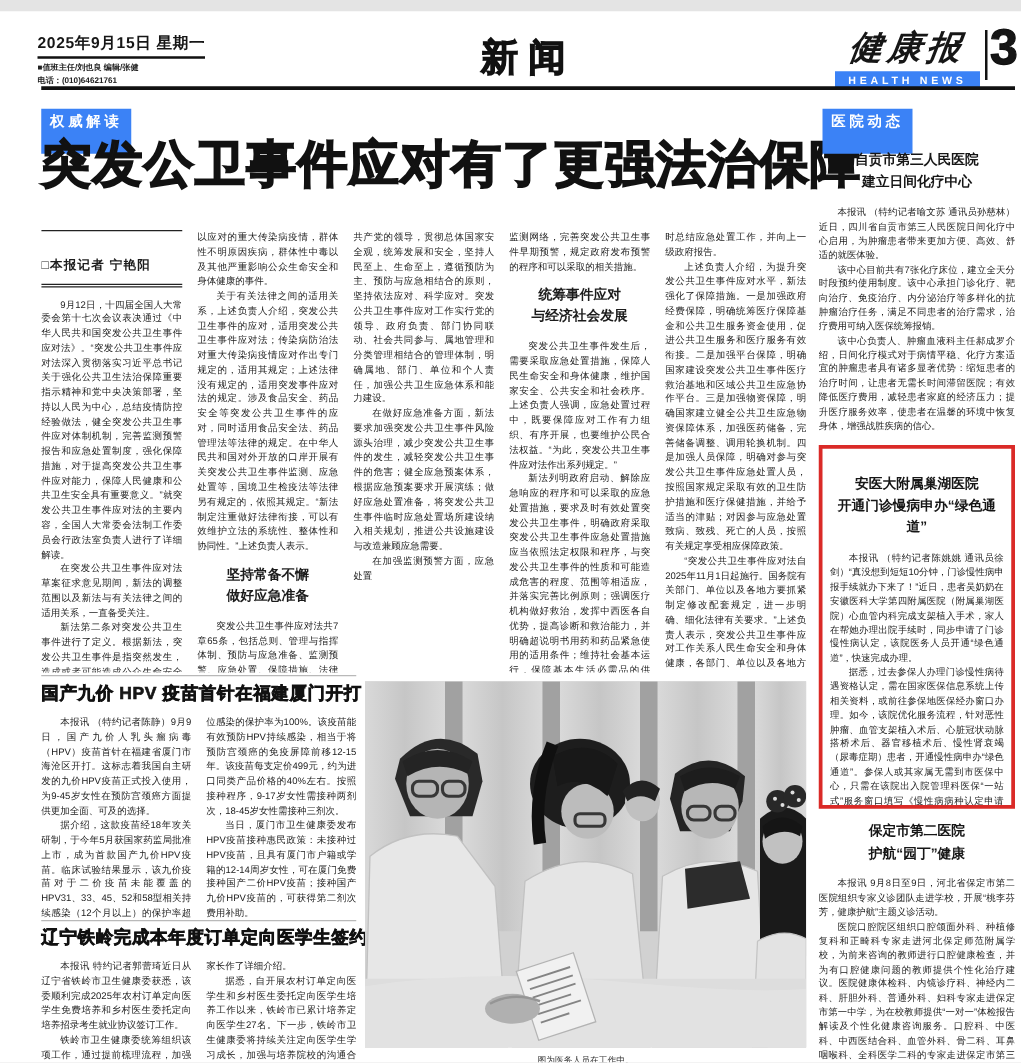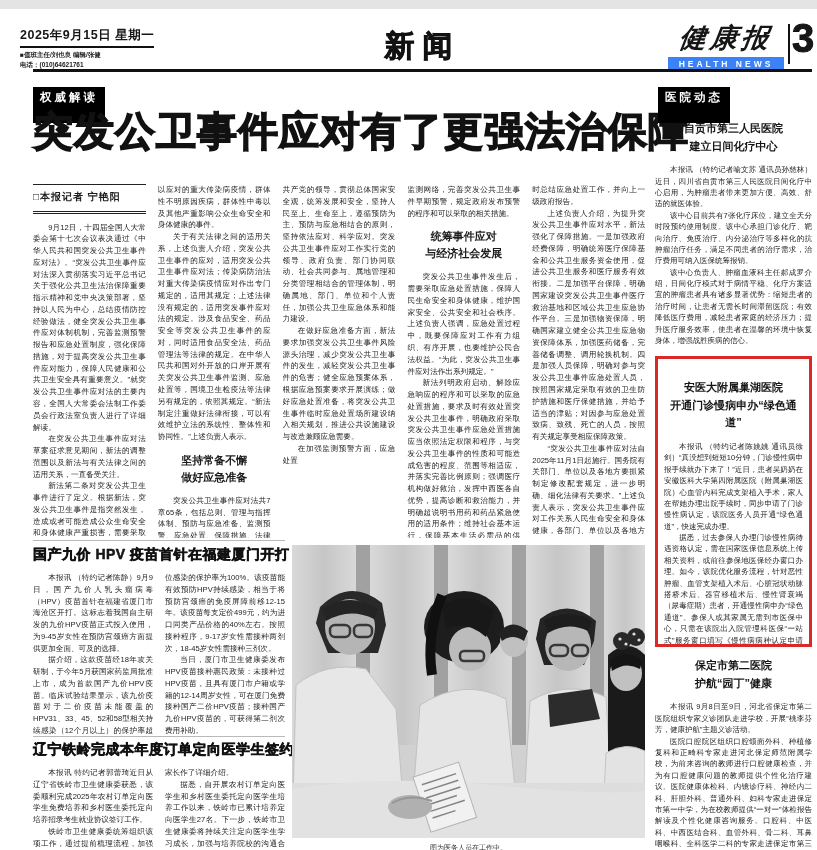--- a/index.html
+++ b/index.html
@@ -1,44 +1,44 @@
 <!DOCTYPE html>
 <html><head>
 <meta charset="utf-8">
 <style>
   html,body{margin:0;padding:0;background:#e9e9e9;}
   #page{position:relative;width:817px;height:850px;background:#ffffff;overflow:hidden;
         font-family:"Liberation Sans","DejaVu Sans",sans-serif;color:#161616;}
   .topstrip{position:absolute;left:0;top:0;width:817px;height:9px;background:#e4e4e4;}
   
-  .dateblock{position:absolute;left:20px;top:25px;width:180px;}
+  .dateblock{position:absolute;left:30px;top:25px;width:180px;}
   .date{font-size:12.5px;font-weight:bold;letter-spacing:.5px;border-bottom:2px solid #111;padding-bottom:2px;display:inline-block;}
   .editors{font-size:6.5px;margin-top:3px;color:#222;font-weight:bold;}
   .phone{font-size:6.5px;margin-top:1px;color:#222;font-weight:bold;}
   .section-title{position:absolute;left:0;right:0;top:26px;text-align:center;font-size:30px;font-weight:900;letter-spacing:8px;padding-left:28px;-webkit-text-stroke:.8px #111;}
   .logo{position:absolute;left:668px;top:20px;width:116px;text-align:center;}
   .logo-cn{font-family:"DejaVu Serif","Liberation Serif",serif;font-style:italic;font-weight:700;font-size:27px;letter-spacing:4px;transform:skewX(-8deg);}
   .logo-en{margin-top:1px;background:#3b82f6;color:#fff;font-size:8.5px;font-weight:bold;letter-spacing:3px;padding:2px 0;}
   .logo-divider{position:absolute;left:788px;top:24px;width:2px;height:40px;background:#111;}
   .pageno{position:absolute;left:792px;top:16px;font-size:40px;font-weight:900;-webkit-text-stroke:1px #111;}
   .masthead-rule{position:absolute;left:33px;top:69px;width:779px;height:3px;background:#111;}
   
-  .tag{display:inline-block;background:#000000;color:#fff;font-size:11.5px;font-weight:bold;letter-spacing:3px;padding:3px 7px 18px;}
+  .tag{display:inline-block;background:#3b82f6;color:#fff;font-size:11.5px;font-weight:bold;letter-spacing:3px;padding:3px 7px 18px;}
   .tag-authority{position:absolute;left:33px;top:87px;}
   .tag-hospital{position:absolute;left:658px;top:87px;}
   
   .headline{position:absolute;left:33px;top:104px;width:612px;font-size:40px;font-weight:900;letter-spacing:1px;white-space:nowrap;-webkit-text-stroke:1.4px #111;}
   
   .para{margin:0;text-indent:2em;}
   .cont .para:first-child{text-indent:0;}
   .bodytext{font-size:7.6px;line-height:1.55;text-align:justify;color:#1c1c1c;}
   
   .cols{position:absolute;left:33px;top:184px;width:612px;height:354px;display:flex;gap:12px;overflow:hidden;}
   .col{flex:1;overflow:hidden;}
-  .byline{font-size:10px;font-weight:bold;padding:4px 0 6px;border-top:1px solid #222;border-bottom:3px double #222;margin-bottom:8px;letter-spacing:1px;}
+  .byline{font-size:10px;font-weight:bold;padding:20px 0 6px;border-top:1px solid #222;border-bottom:3px double #222;margin-bottom:8px;letter-spacing:1px;}
   .subhead{font-size:11px;font-weight:bold;text-align:center;line-height:1.55;white-space:pre-line;margin:9px 0;}
   
   .divider{position:absolute;background:#b9b9b9;height:1px;}
   .sec{position:absolute;left:33px;width:252px;}
   .sec-hpv{top:546px;}
   .sec-ln{top:741px;}
   .sec-head{font-size:14px;font-weight:900;text-align:center;letter-spacing:.5px;white-space:nowrap;margin-bottom:8px;-webkit-text-stroke:.5px #111;}
   .twocol{display:flex;gap:12px;overflow:hidden;}
   .twocol .col{flex:1;}
   .h-hpv{height:166px;}

